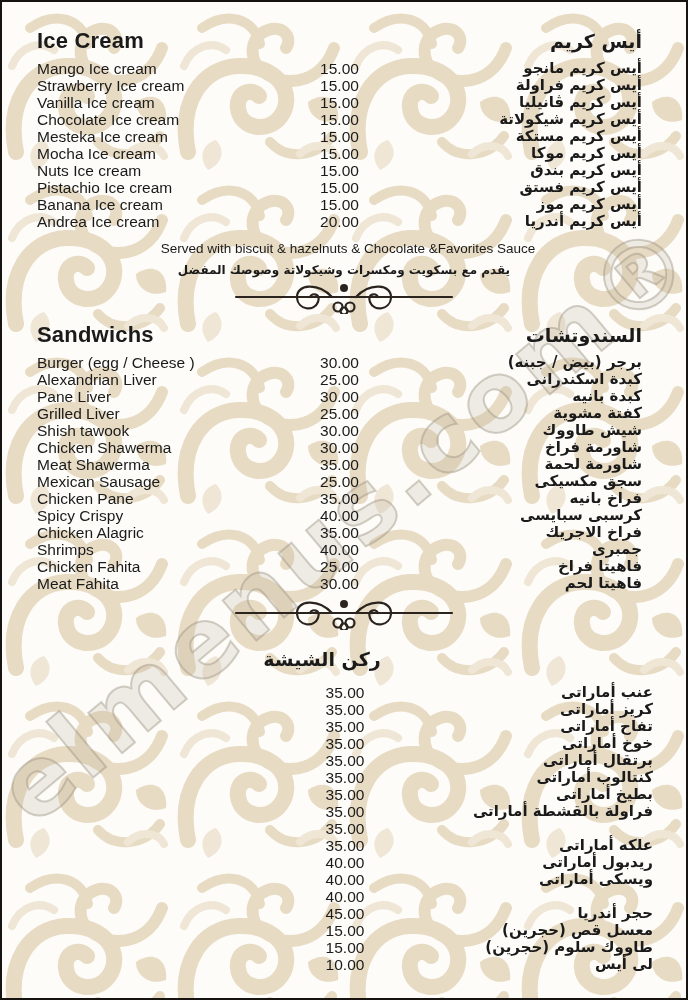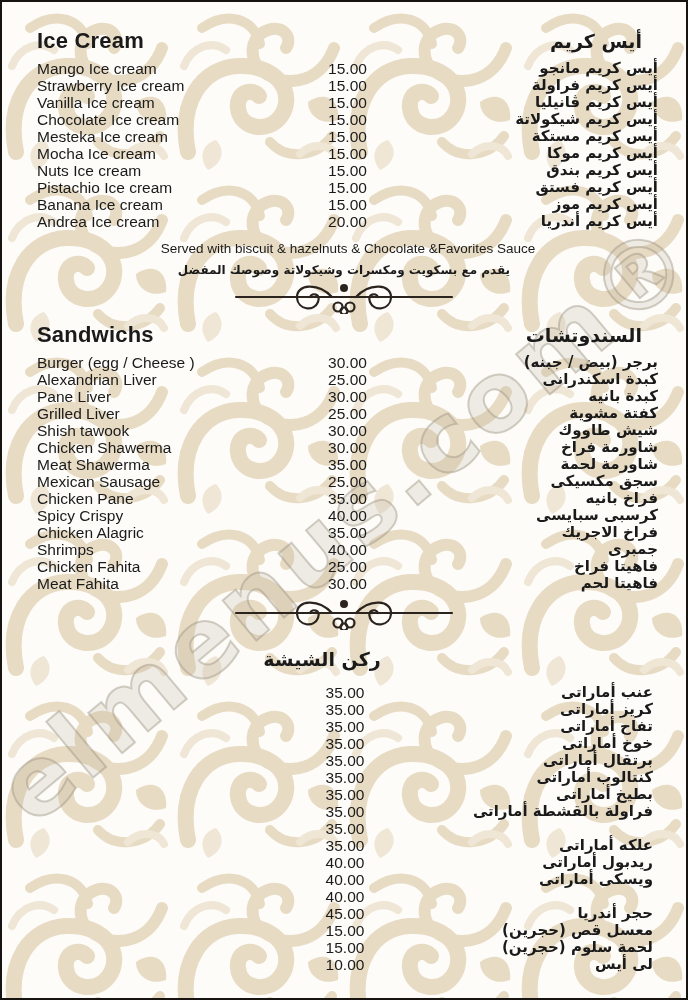--- a/index.html
+++ b/index.html
@@ -27,21 +27,21 @@
     white-space:nowrap;
     pointer-events:none;
   }
   .content{position:relative;z-index:2;padding-top:26px;}
   .section-header{
     display:flex;justify-content:space-between;align-items:baseline;
     margin:0 44px 6px 35px;
   }
   .title-en{font-size:22px;font-weight:bold;letter-spacing:0.2px;}
   .title-ar{font-size:19px;font-weight:bold;direction:rtl;font-family:"DejaVu Sans",sans-serif;}
-  .menu-rows{margin:0 28px 0 35px;}
+  .menu-rows{margin:0 44px 0 35px;}
   .menu-rows.shisha{margin:0 33px 0 35px;}
   .row{display:grid;grid-template-columns:1fr 92px 1fr;line-height:17px;}
   .cell-en{font-size:15.5px;text-align:left;}
   .cell-price{font-size:15.5px;text-align:center;}
   .cell-ar{font-size:15px;font-weight:bold;text-align:right;direction:rtl;font-family:"DejaVu Sans",sans-serif;}
   .note-en{margin-top:10px;text-align:center;font-size:13.5px;line-height:17px;margin-left:8px;}
   .note-ar{margin-top:5px;text-align:center;font-size:12px;font-weight:bold;direction:rtl;
            font-family:"DejaVu Sans",sans-serif;line-height:16px;}
   .divider{display:block;margin:2px auto 0;width:220px;height:34px;}
   .divider.second{margin-top:4px;}
@@ -354,21 +354,21 @@
 
         <div class="row">
           <span class="cell-en"></span>
           <span class="cell-price">15.00</span>
           <span class="cell-ar">معسل قص (حجرين)</span>
         </div>
 
         <div class="row">
           <span class="cell-en"></span>
           <span class="cell-price">15.00</span>
-          <span class="cell-ar">لحمة سلوم (حجرين)</span>
+          <span class="cell-ar">طاووك سلوم (حجرين)</span>
         </div>
 
         <div class="row">
           <span class="cell-en"></span>
           <span class="cell-price">10.00</span>
           <span class="cell-ar">لى أيس</span>
         </div>
       </div>
 
   </div>

